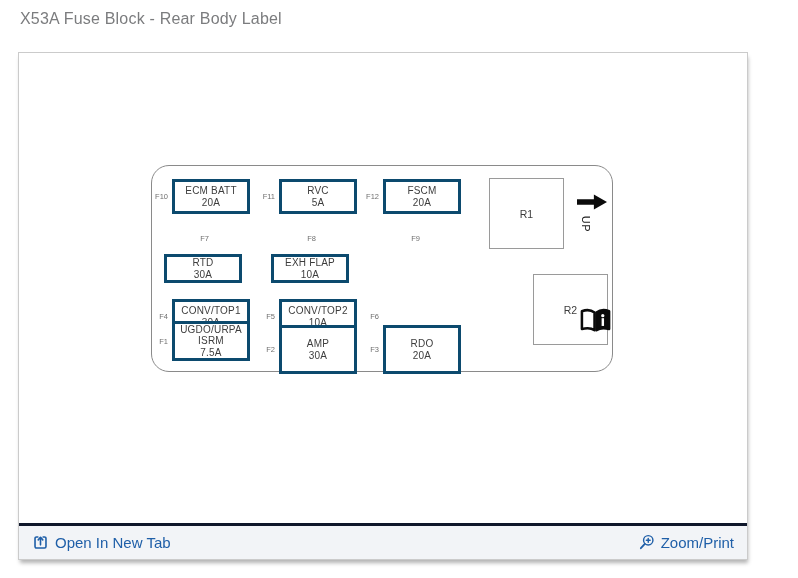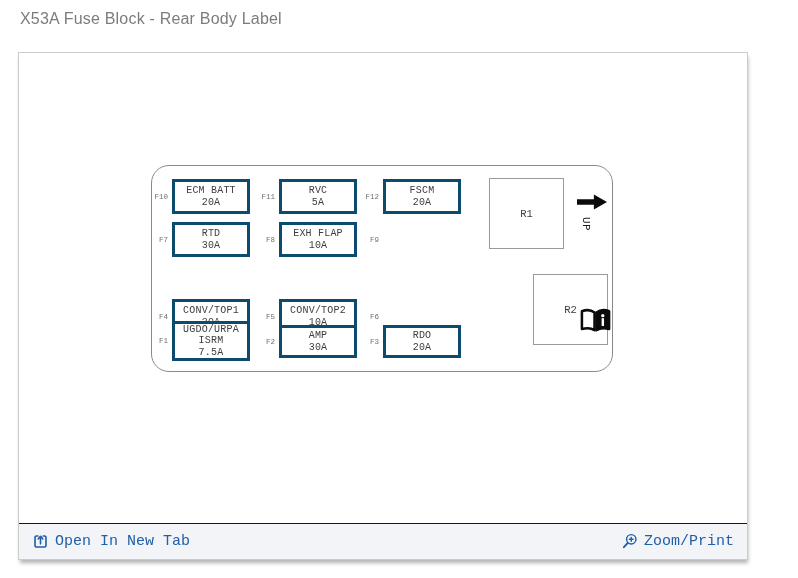--- a/index.html
+++ b/index.html
@@ -13,21 +13,20 @@
     position: absolute; left: 20px; top: 10px;
     font-size: 16px; font-weight: 400; color: #7b7c7e;
     letter-spacing: 0.2px;
   }
   .panel {
     position: absolute; left: 18px; top: 52px;
     width: 730px; height: 508px;
     background: #3b82f6;
     border: 1px solid #cbcbcb;
     box-shadow: 1px 4px 4px -1px rgba(0,0,0,0.30);
-    font-family: Liberation Mono, monospace;
   }
   .viewport { position: absolute; left: 0; top: 0; right: 0; bottom: 36px; background: #fff; }
 
   
   .fuseblock {
     position: absolute; left: 132px; top: 112px;
     width: 462px; height: 207px;
     border: 1.5px solid #8a8a8a; border-radius: 18px;
     background: #fff;
   }
@@ -40,21 +39,21 @@
     font-size: 7.5px; color: #6f6f6f; flex: 0 0 20px;
   }
   .fbox {
     width: 78px; height: 100%;
     border: 3px solid #0c4a6e; background: #fff;
     display: flex; flex-direction: column; align-items: center; justify-content: center;
     font-size: 10px; line-height: 11.5px; color: #3d3d3d;
     text-align: center; letter-spacing: 0.2px;
   }
   .c1 { left: 0px; }  .c2 { left: 107px; }  .c3 { left: 211px; }
-  .r1 { top: 13px; }  .r2 { top: 56px; }   .r3 { top: 109px; margin-top: 24px; }  .r4 { top: 159px; height: 33px; }
+  .r1 { top: 13px; }  .r2 { top: 68px; flex-direction: column; }   .r3 { top: 109px; margin-top: 24px; }  .r4 { top: 159px; height: 49px; }
   .fuse.tall { top: 155px; height: 40px; }
   .relay {
     position: absolute; left: 337px; width: 75px; height: 71px;
     border: 1px solid #9a9a9a; background: #fff;
     display: flex; align-items: center; justify-content: center;
     font-size: 10.5px; color: #3d3d3d;
   }
   .relay-1 { top: 12px; }
   .relay-2 { top: 108px; margin-left: 44px; }
   .up-arrow { position: absolute; left: 425px; top: 28px; width: 30px; height: 16px; }
@@ -62,21 +61,21 @@
     position: absolute; left: 420px; top: 50px; width: 28px; height: 16px;
     display: flex; align-items: center; justify-content: center;
     font-size: 11px; color: #1a1a1a; letter-spacing: 0.5px;
     transform: rotate(90deg);
   }
   .book-icon { position: absolute; left: 427px; top: 141px; width: 33px; height: 28px; }
 
   
   .footerbar {
     position: absolute; left: 0; right: 0; bottom: 0; height: 36px;
-    background: #f2f4f7; border-top: 1px solid #0f172a;
+    background: #f2f4f7; border-top: 3px solid #0f172a;
     display: flex; align-items: center; justify-content: space-between;
     padding: 14px 13px;
   }
   .footer-link {
     display: inline-flex; align-items: center; gap: 6px;
     color: #1f5fa8; font-size: 15px; text-decoration: none; cursor: pointer;
   }
   .footer-link svg { display: block; }
 </style>
 </head>

